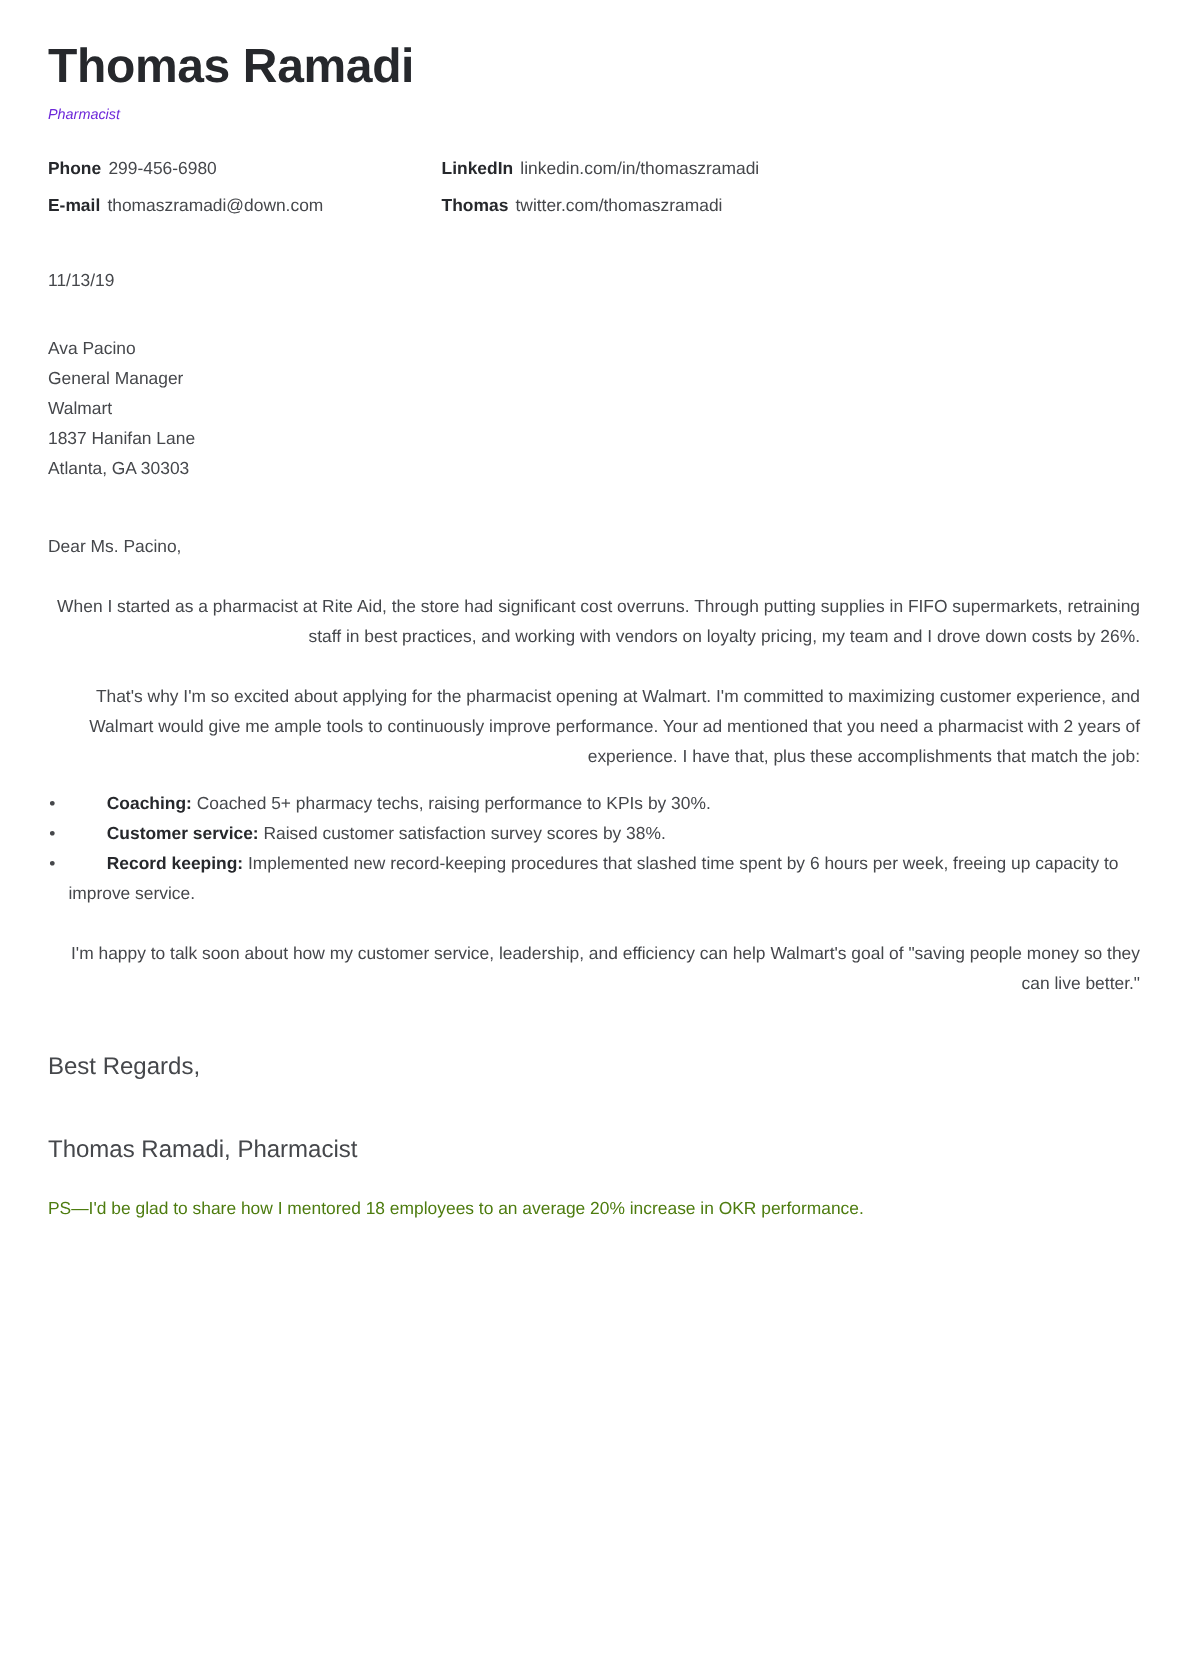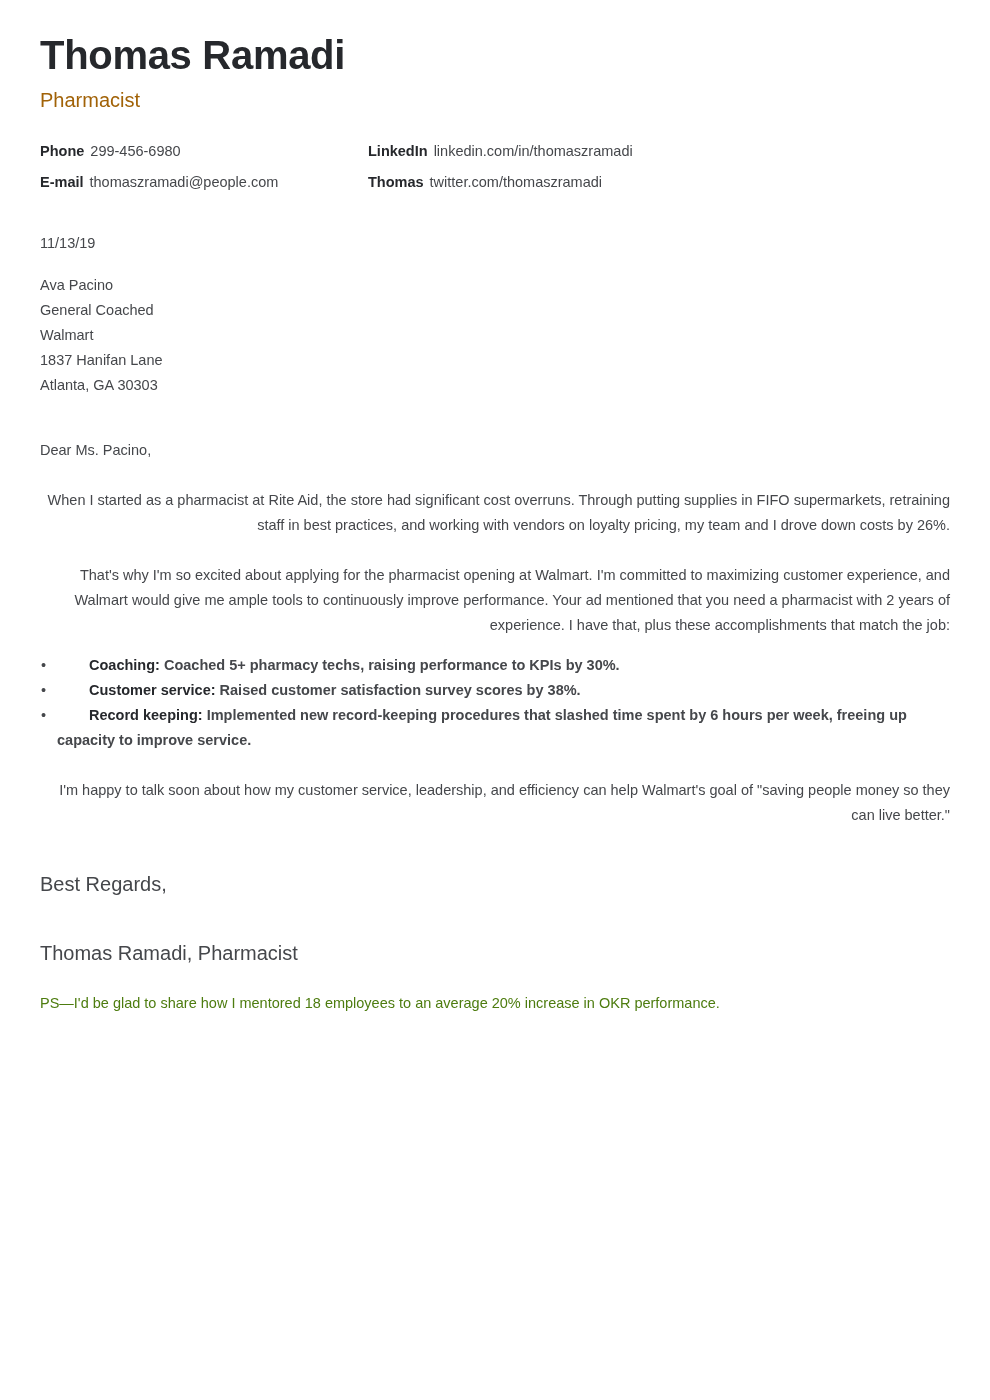--- a/index.html
+++ b/index.html
@@ -30,25 +30,26 @@
   }
   .full-name {
     font-size: 40px;
     font-weight: bold;
     color: #26282c;
     letter-spacing: -0.3px;
     line-height: 1.12;
     margin: 0;
   }
   .job-title {
-    font-size: 20px;
+    font-size: 12px;
     font-weight: normal;
-    color: #a16207;
+    color: #6d28d9;
     line-height: 1.2;
     margin: 10px 0 0 0;
+    font-style: italic;
   }
 
   
   .contact-grid {
     margin-top: 30px;
     display: grid;
     grid-template-columns: 328px auto;
     row-gap: 12px;
     column-gap: 0;
   }
@@ -72,21 +73,21 @@
   .letter {
     margin-top: 0;
   }
   .date {
     font-size: 14.5px;
     color: #45474b;
     margin-top: 42px;
     line-height: 1.5;
   }
   .recipient {
-    margin-top: 18px;
+    margin-top: 33px;
   }
   .recipient-line {
     font-size: 14.5px;
     color: #45474b;
     line-height: 25px;
   }
   .salutation {
     font-size: 14.5px;
     color: #45474b;
     margin-top: 40px;
@@ -124,21 +125,21 @@
     color: #45474b;
     font-size: 14.5px;
     line-height: 25px;
   }
   .bullet-label {
     font-weight: bold;
     color: #26282c;
     margin-left: 32px;
   }
   .bullet-text {
-    font-weight: bold;
+    font-weight: normal;
   }
 
   
   .closing {
     margin-top: 25px;
   }
   .closing-line {
     font-size: 20px;
     color: #45474b;
     line-height: 25px;
@@ -162,34 +163,34 @@
   </div>
 
   <div class="contact-grid">
     <div class="contact-cell">
       <span class="contact-label">Phone</span><span class="contact-value">299-456-6980</span>
     </div>
     <div class="contact-cell">
       <span class="contact-label">LinkedIn</span><span class="contact-value">linkedin.com/in/thomaszramadi</span>
     </div>
     <div class="contact-cell">
-      <span class="contact-label">E-mail</span><span class="contact-value">thomaszramadi@people.com</span>
+      <span class="contact-label">E-mail</span><span class="contact-value">thomaszramadi@down.com</span>
     </div>
     <div class="contact-cell">
       <span class="contact-label">Thomas</span><span class="contact-value">twitter.com/thomaszramadi</span>
     </div>
   </div>
 
   <div class="letter">
 
     <div class="date">11/13/19</div>
 
     <div class="recipient">
       <div class="recipient-line">Ava Pacino</div>
-      <div class="recipient-line">General Coached</div>
+      <div class="recipient-line">General Manager</div>
       <div class="recipient-line">Walmart</div>
       <div class="recipient-line">1837 Hanifan Lane</div>
       <div class="recipient-line">Atlanta, GA 30303</div>
     </div>
 
     <div class="salutation">Dear Ms. Pacino,</div>
 
     <p class="para">When I started as a pharmacist at Rite Aid, the store had significant cost overruns. Through putting supplies in FIFO supermarkets, retraining staff in best practices, and working with vendors on loyalty pricing, my team and I drove down costs by 26%.</p>
 
     <p class="para">That's why I'm so excited about applying for the pharmacist opening at Walmart. I'm committed to maximizing customer experience, and Walmart would give me ample tools to continuously improve performance. Your ad mentioned that you need a pharmacist with 2 years of experience. I have that, plus these accomplishments that match the job:</p>

